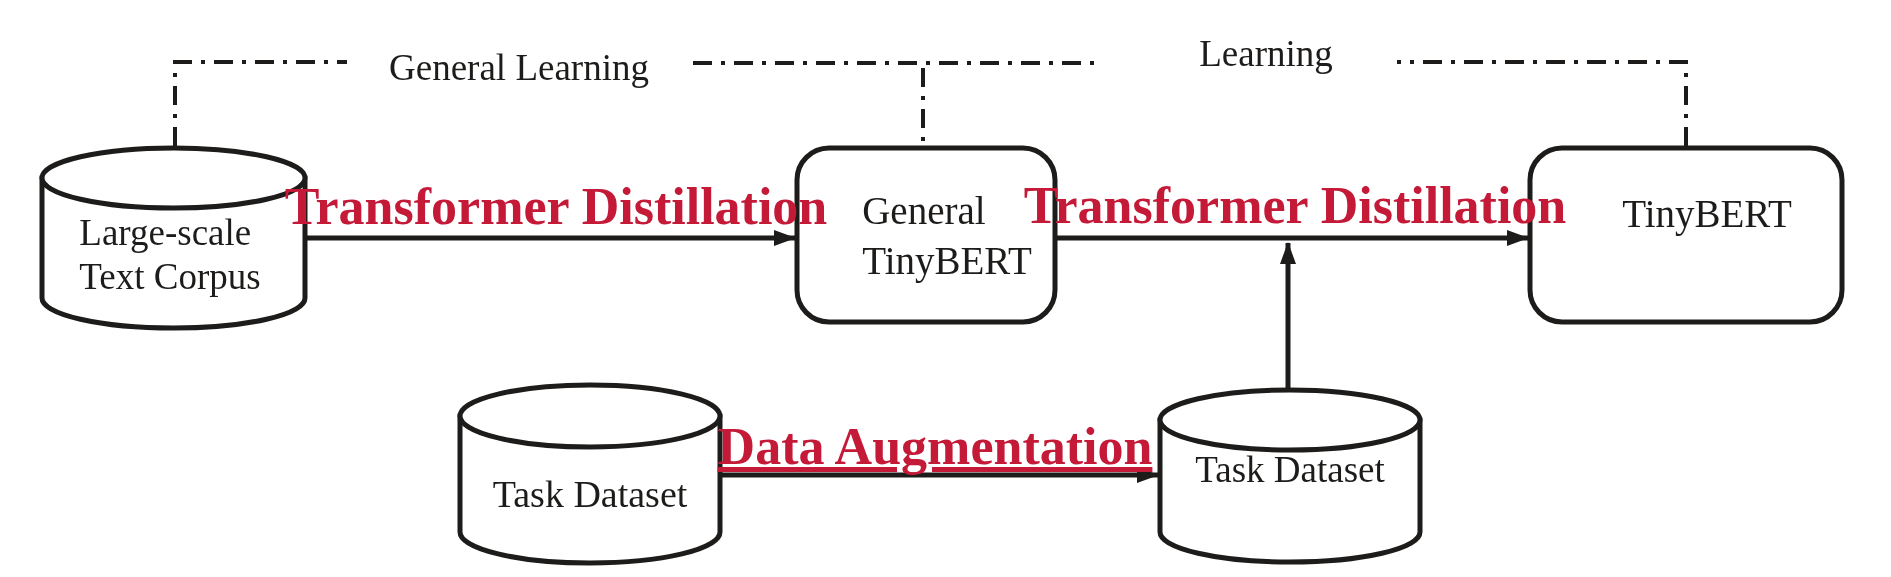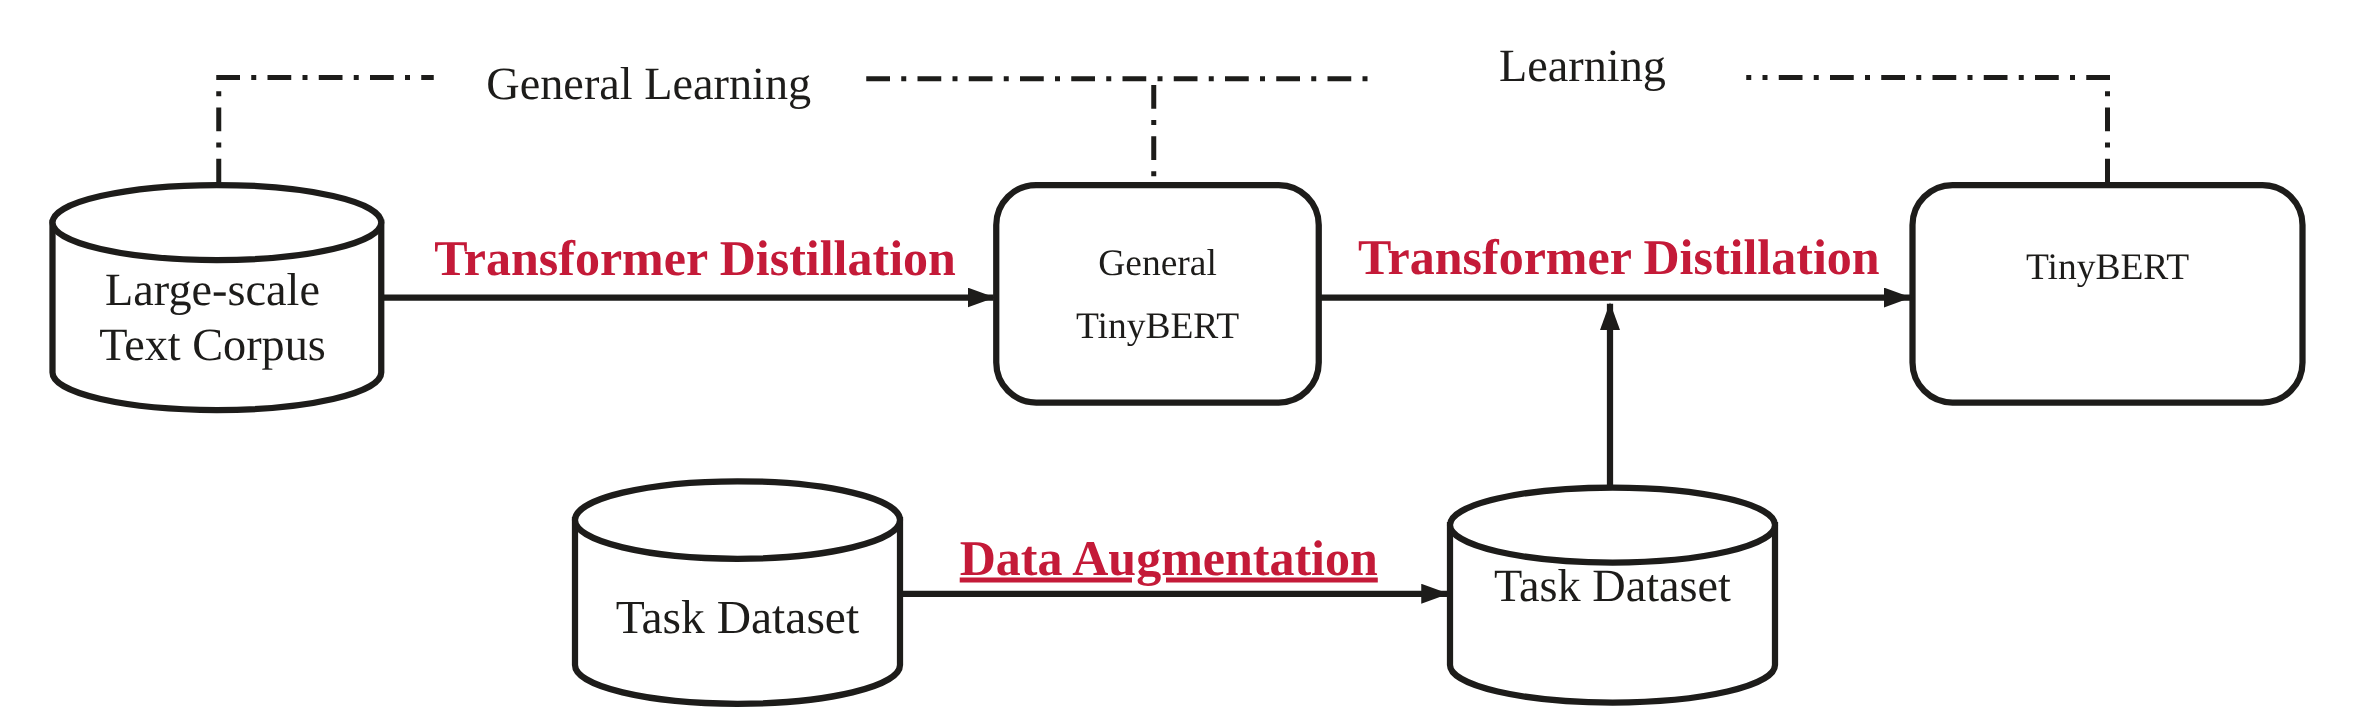--- a/index.html
+++ b/index.html
@@ -16,37 +16,37 @@
     font-family: "Liberation Serif", "DejaVu Serif", serif;
   }
   .stage svg {
     position: absolute;
     left: 0;
     top: 0;
   }
   .label {
     position: absolute;
     transform: translateX(-50%);
-    text-align: center;
     white-space: nowrap;
     color: #1d1c1a;
     font-size: 37px;
     line-height: 44px;
   }
   .label.phase {
     font-size: 37px;
     line-height: 47px;
   }
   .label.node {
-    font-size: 30px;
+    font-size: 39px;
+    margin-left: 21px;
   }
   .label.edge {
     color: #c41a38;
     font-weight: bold;
-    font-size: 40px;
+    font-size: 52px;
     line-height: 44px;
   }
   .shape-stroke {
     fill: #ffffff;
     stroke: #1d1c1a;
     stroke-width: 5;
   }
   .arrow {
     fill: none;
     stroke: #1d1c1a;

